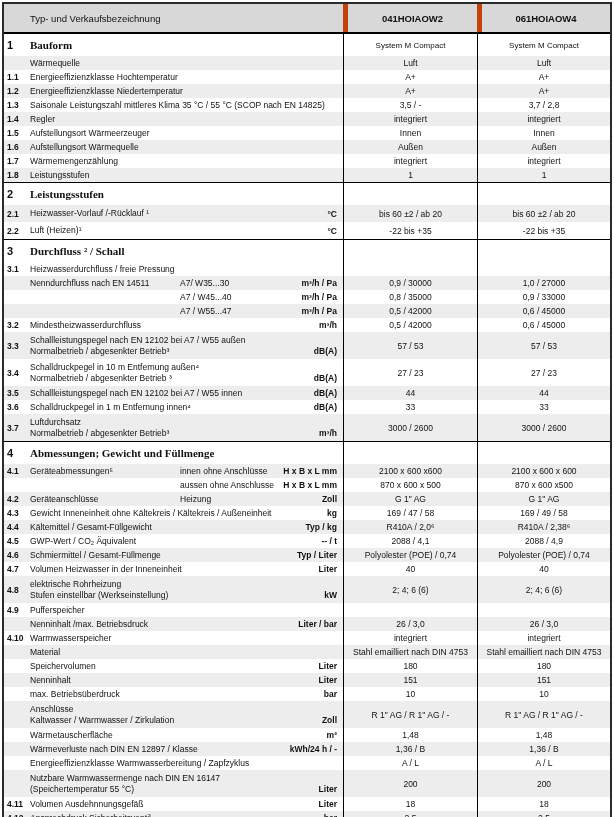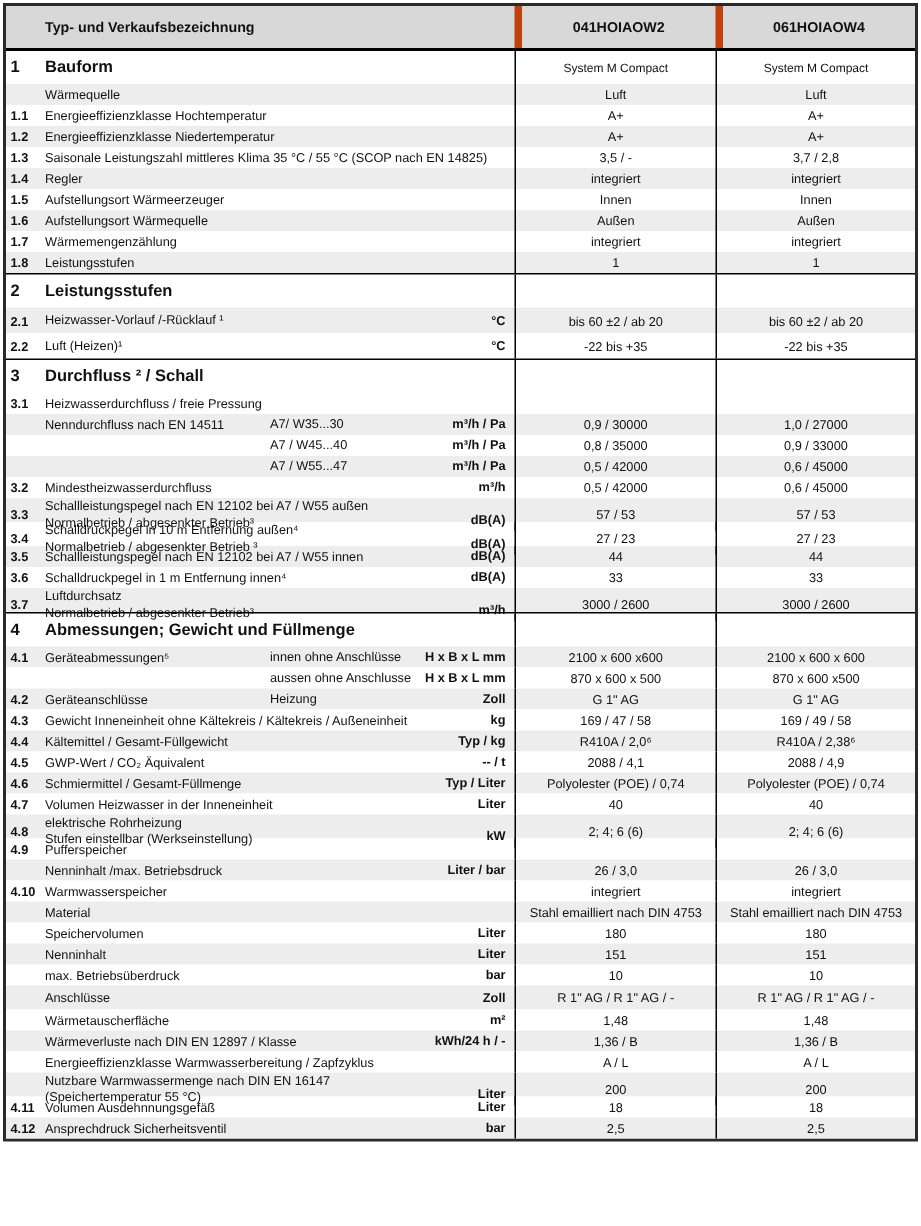--- a/index.html
+++ b/index.html
@@ -6,41 +6,41 @@
   body{font-family:"Liberation Sans","DejaVu Sans",sans-serif;color:#111;}
   #table-wrap{
     width:610px;margin:2px;border:2px solid #2a2a2a;background:#fff;
     box-sizing:border-box;
   }
   .hdr{
     display:grid;grid-template-columns:26px 1fr 134px 133px;
     height:28px;background:#d8d8d8;border-bottom:2px solid #000;
     align-items:center;
   }
-  .hdr .title{font-weight:bold;font-size:9.5px;}
+  .hdr .title{font-weight:normal;font-size:9.5px;}
   .hdr .model{font-weight:bold;font-size:9.5px;text-align:center;border-left:5px solid #c2410c;height:100%;display:flex;align-items:center;justify-content:center;}
   .row{
     display:grid;grid-template-columns:26px 1fr 134px 133px;
     height:14px;align-items:stretch;background:#fff;
   }
   .row.shade{background:#ededed;}
   .row.r17{height:17px;}
-  .row.r27{height:16px;}
+  .row.r27{height:27px;}
   .row.sec{height:22px;border-top:1px solid #000;}
   .row.sec.first{border-top:none;}
   .num{
     font-weight:bold;font-size:8.5px;padding-left:3px;
     display:flex;align-items:center;white-space:nowrap;
   }
   .sec .num{font-size:11px;}
   .lblcell{
     position:relative;display:flex;flex-direction:column;justify-content:center;
     font-size:8.5px;line-height:11px;white-space:nowrap;overflow:visible;
   }
-  .sec .lblcell{font-size:11px;font-weight:bold;}
+  .sec .lblcell{font-size:11px;font-weight:bold;font-family:Liberation Serif, serif;}
   .sub{position:absolute;left:150px;top:50%;transform:translateY(-50%);font-size:8.5px;font-weight:normal;}
   .unit{position:absolute;right:6px;top:50%;transform:translateY(-50%);font-size:8.5px;font-weight:bold;}
   .r27 .unit{top:auto;bottom:2px;transform:none;}
   .val{
     border-left:1px solid #000;font-size:8.5px;
     display:flex;align-items:center;justify-content:center;
     text-align:center;white-space:nowrap;
   }
   .sec .val{font-weight:normal;font-size:8px;}
 </style>
@@ -411,20 +411,21 @@
           <div>max. Betriebsüberdruck</div>
           <span class="unit">bar</span>
         </div>
         <div class="val">10</div>
         <div class="val">10</div>
       </div>
       <div class="row shade r27">
         <span class="num"></span>
         <div class="lblcell">
           <div>Anschlüsse</div>
+          <div>Kaltwasser / Warmwasser / Zirkulation</div>
           <span class="unit">Zoll</span>
         </div>
         <div class="val">R 1" AG / R 1" AG / -</div>
         <div class="val">R 1" AG / R 1" AG / -</div>
       </div>
       <div class="row">
         <span class="num"></span>
         <div class="lblcell">
           <div>Wärmetauscherfläche</div>
           <span class="unit">m²</span>

